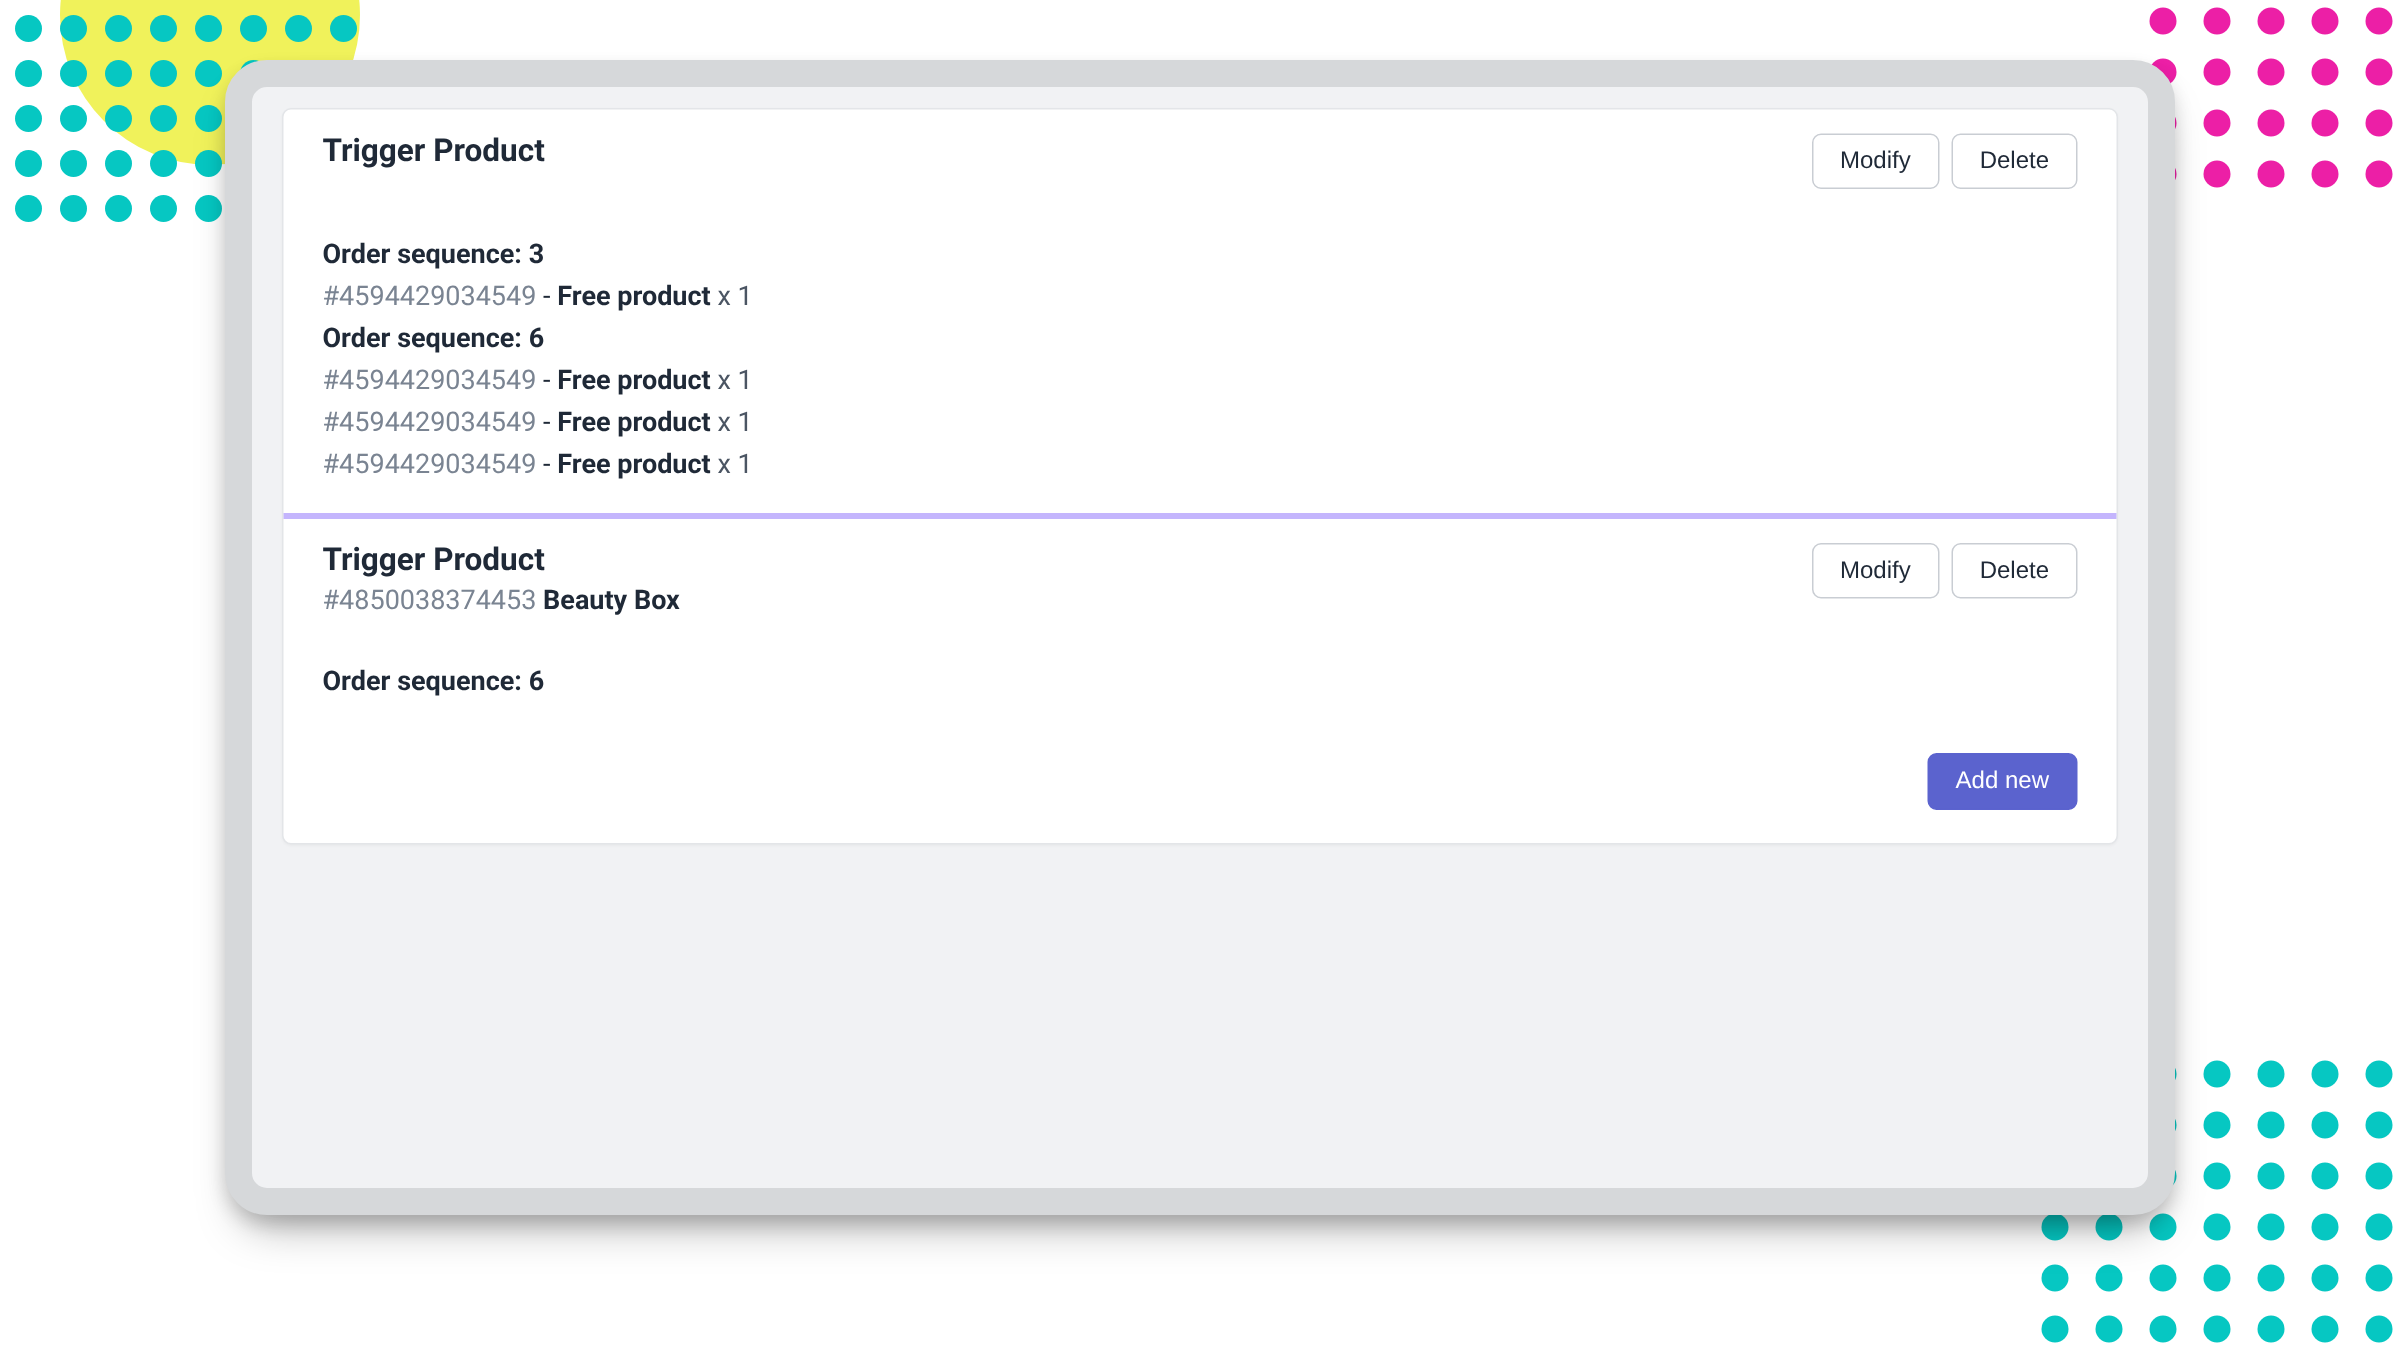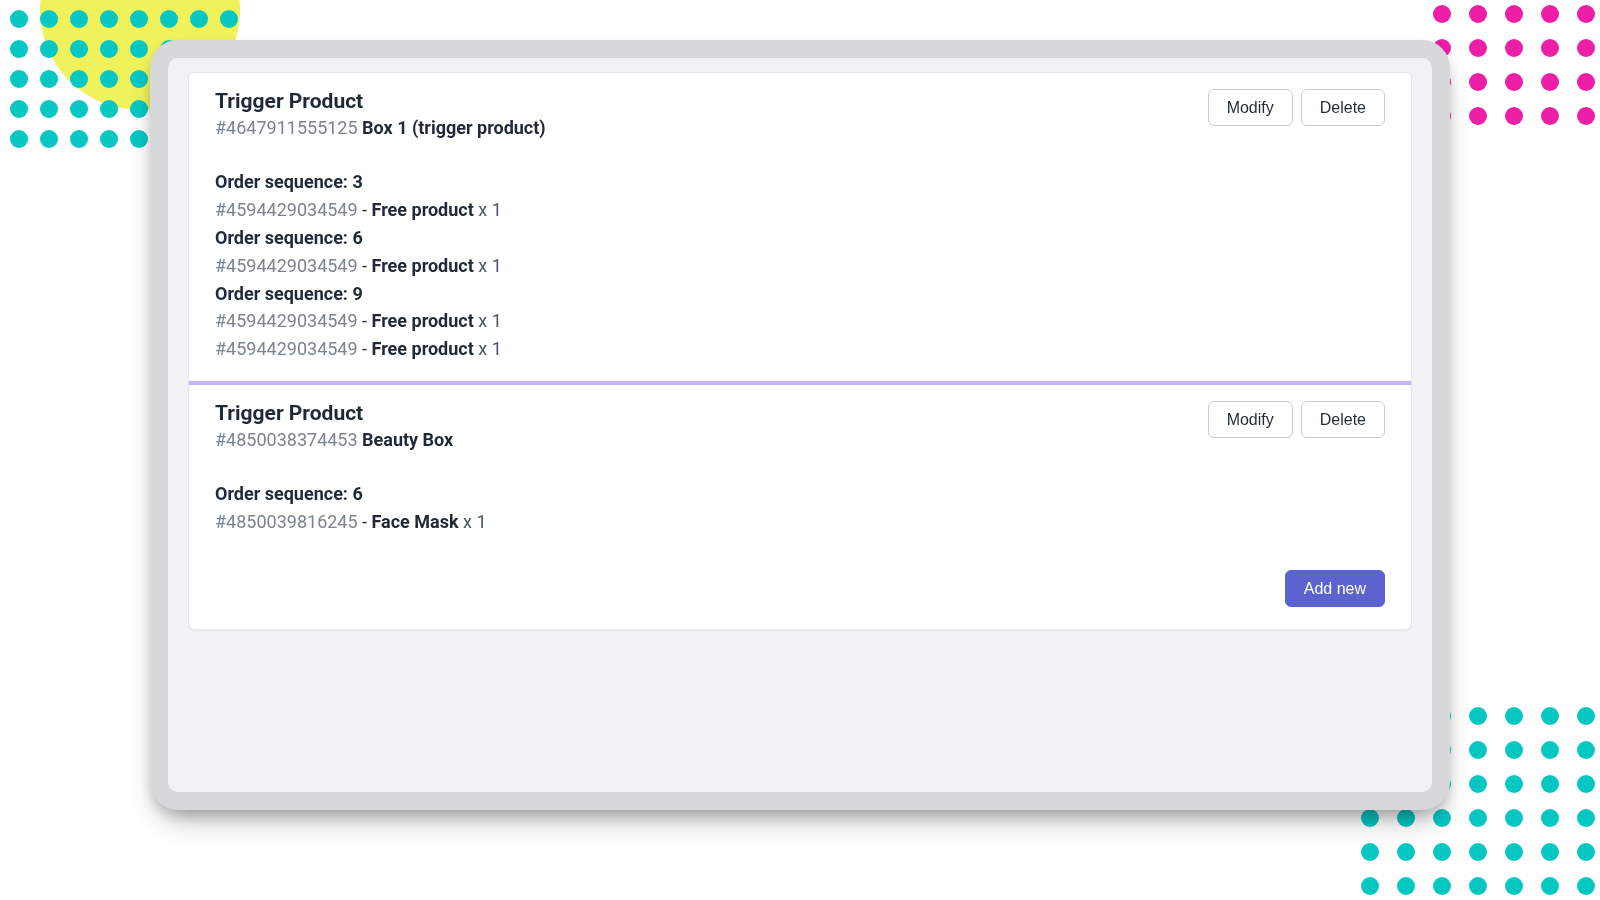--- a/index.html
+++ b/index.html
@@ -217,40 +217,34 @@
     <span style="right: 221px; bottom: 175px;"></span>
   </div>
 
 <div class="device">
   <div class="card">
 
     <div class="section">
       <div class="section-header">
         <div>
           <div class="section-title">Trigger Product</div>
-          <div class="section-sub">
-            <span class="muted">#4647911555125</span>
-            <span> </span>
-            <span class="strong">Box 1 (trigger product)</span>
-          </div>
         </div>
         <div class="btn-row">
           <button class="btn">Modify</button>
           <button class="btn">Delete</button>
         </div>
       </div>
 
       <div class="seq-block">
         <div class="seq-label"><span>Order sequence: </span><span>3</span></div>
         <div class="seq-line"><span class="muted">#4594429034549</span> <span class="sep">-</span> <span class="name">Free product</span> <span class="qty">x 1</span></div>
 
         <div class="seq-label"><span>Order sequence: </span><span>6</span></div>
         <div class="seq-line"><span class="muted">#4594429034549</span> <span class="sep">-</span> <span class="name">Free product</span> <span class="qty">x 1</span></div>
 
-        <div class="seq-label"><span>Order sequence: </span><span>9</span></div>
         <div class="seq-line"><span class="muted">#4594429034549</span> <span class="sep">-</span> <span class="name">Free product</span> <span class="qty">x 1</span></div>
 
         <div class="seq-line"><span class="muted">#4594429034549</span> <span class="sep">-</span> <span class="name">Free product</span> <span class="qty">x 1</span></div>
       </div>
     </div>
 
     <div class="section">
       <div class="section-header">
         <div>
           <div class="section-title">Trigger Product</div>
@@ -261,21 +255,20 @@
           </div>
         </div>
         <div class="btn-row">
           <button class="btn">Modify</button>
           <button class="btn">Delete</button>
         </div>
       </div>
 
       <div class="seq-block">
         <div class="seq-label"><span>Order sequence: </span><span>6</span></div>
-        <div class="seq-line"><span class="muted">#4850039816245</span> <span class="sep">-</span> <span class="name">Face Mask</span> <span class="qty">x 1</span></div>
       </div>
     </div>
 
     <div class="add-row">
       <button class="btn btn-primary">Add new</button>
     </div>
   </div>
 </div>
 
 </body></html>

